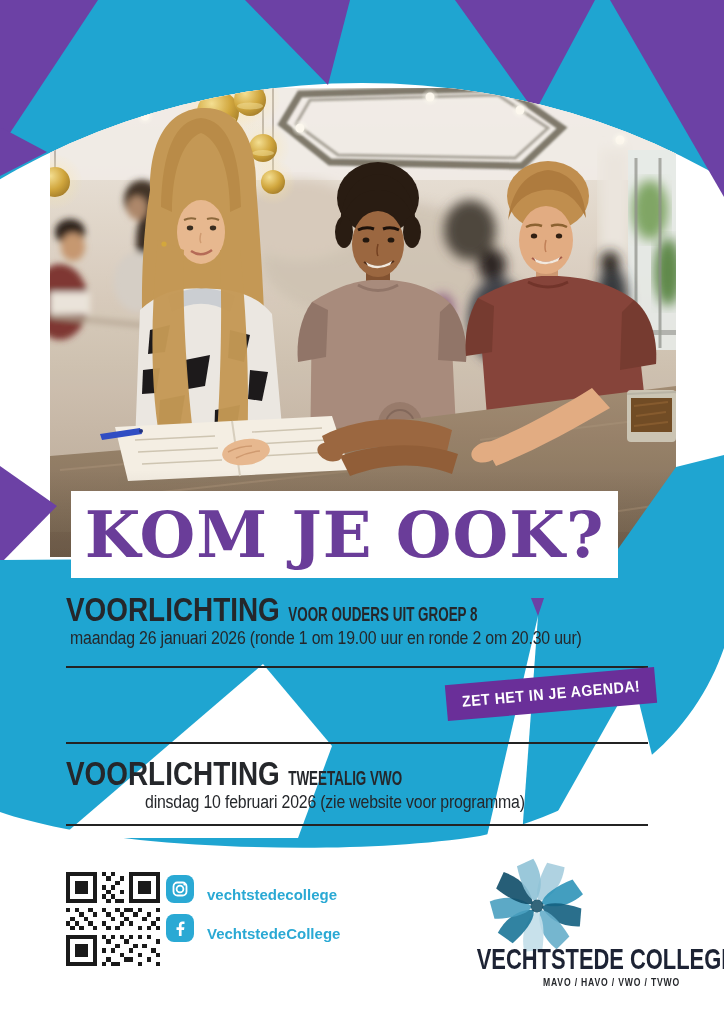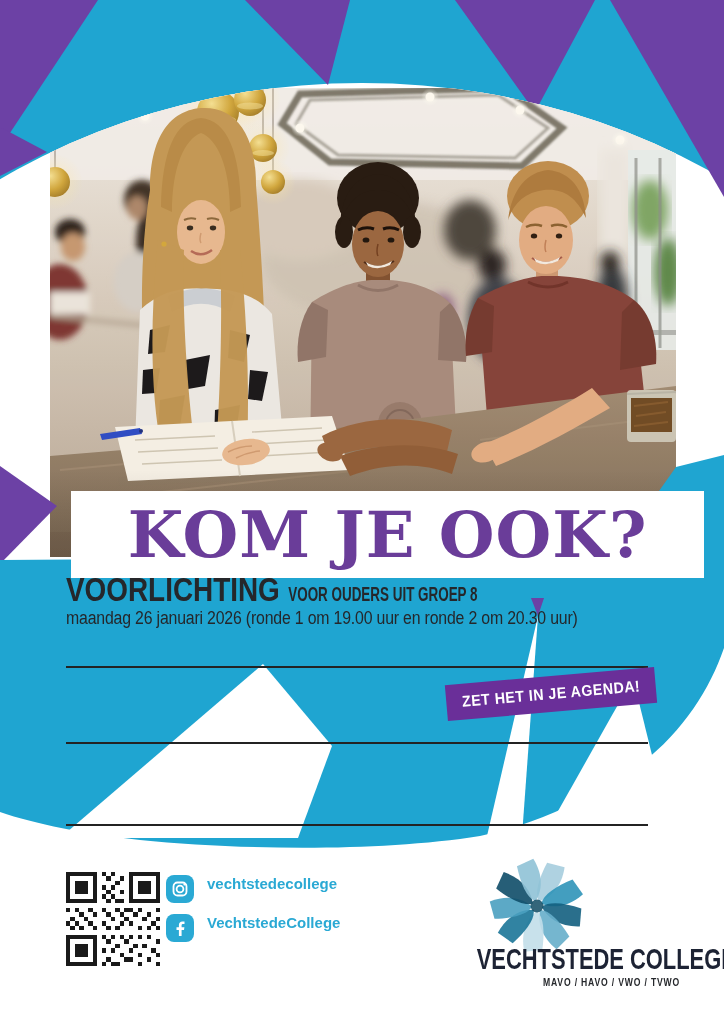--- a/index.html
+++ b/index.html
@@ -1,44 +1,44 @@
 <!DOCTYPE html>
 <html><head>
 <meta charset="utf-8">
 <style>
   html,body{margin:0;padding:0;background:#fff;}
   .poster{position:relative;width:724px;height:1024px;background:#fff;overflow:hidden;
           font-family:"Liberation Sans",sans-serif;}
   .bg-svg{position:absolute;left:0;top:0;width:724px;height:1024px;}
 
   
-  .headline-band{position:absolute;left:71px;top:491px;width:633px;height:87px;background:#fff;
+  .headline-band{position:absolute;left:71px;top:491px;width:547px;height:87px;background:#fff;
                  display:flex;align-items:center;justify-content:center;}
   .headline-band .hl{font-family:"DejaVu Serif",serif;font-weight:bold;font-size:64px;
                      color:#6A3D99;letter-spacing:1px;white-space:nowrap;}
 
   
   .event{position:absolute;left:66px;width:590px;}
   .ev-title{display:inline-block;transform:scaleX(.82);transform-origin:left bottom;
             white-space:nowrap;color:#25272B;font-weight:bold;font-size:34px;line-height:1.05;}
   .ev-title .s{display:inline-block;font-size:21px;margin-left:10px;transform:scaleX(.78);
                transform-origin:left bottom;}
   .ev-title .s:empty{margin:0;}
-  .ev-details{margin-top:1px;color:#25272B;font-size:18px;line-height:1.1;}
+  .ev-details{margin-top:1px;color:#25272B;font-size:18px;line-height:1.1;text-align:center;}
   .ev-details .narrow{display:inline-block;transform:scaleX(.88);transform-origin:left top;
                       white-space:nowrap;letter-spacing:-.2px;}
   .separator{position:absolute;left:66px;width:582px;height:2px;background:#232323;}
 
   .agenda-badge{position:absolute;left:446px;top:676px;width:210px;height:36px;background:#6A2F99;
                 transform:rotate(-5deg);display:flex;align-items:center;justify-content:center;}
   .agenda-badge span{color:#fff;font-weight:bold;font-size:15.5px;letter-spacing:.5px;
                      display:inline-block;transform:scaleX(.92);white-space:nowrap;}
 
   
-  .social-row{position:absolute;left:166px;height:28px;display:flex;align-items:flex-start;}
+  .social-row{position:absolute;left:166px;height:28px;display:flex;align-items:flex-end;}
   .social-row .icon{width:28px;height:28px;flex:0 0 28px;}
   .social-row .lbl{margin-left:13px;color:#2AA9D4;font-weight:bold;font-size:15px;white-space:nowrap;}
   .qr{position:absolute;left:66px;top:872px;width:95px;height:95px;}
   .pinwheel{position:absolute;left:489px;top:858px;width:96px;height:96px;}
   .wordmark{position:absolute;left:400px;top:942px;width:284px;text-align:right;
             color:#1D2334;font-weight:bold;font-size:30px;white-space:nowrap;
             transform:scaleX(.73);transform-origin:right center;}
   .tagline{position:absolute;left:400px;top:976px;width:280px;text-align:right;color:#25272B;
            font-weight:bold;font-size:10.5px;letter-spacing:1px;white-space:nowrap;
            transform:scaleX(.82);transform-origin:right center;}
@@ -311,31 +311,35 @@
       <path d="M538,616 L522,836 L487,836 Z"></path>
       <path d="M544,836 L633,678 L672,836 Z"></path>
     </g>
     <path d="M531,598 L544,598 L538,616 Z" fill="#6C41A5"></path>
   </svg>
 
   <div class="headline-band">
     <span class="hl">KOM JE OOK?</span>
   </div>
 
-  <div class="event" style="top:572px">
+  <div class="event" style="top:592px">
     <div class="ev-title"><span class="t">VOORLICHTING</span><span class="s">VOOR OUDERS UIT GROEP 8</span></div>
     <div class="ev-details"><span class="narrow">maandag 26 januari 2026 (ronde 1 om 19.00 uur en ronde 2 om 20.30 uur)</span></div>
   </div>
   <div class="separator" style="top:666px"></div>
 
   <div class="agenda-badge">
     <span>ZET HET IN JE AGENDA!</span>
   </div>
   <div class="separator" style="top:742px"></div>
 
+  <div class="event" style="top:756px">
+    <div class="ev-title"><span class="t">VOORLICHTING</span><span class="s">TWEETALIG VWO</span></div>
+    <div class="ev-details"><span class="narrow">dinsdag 10 februari 2026 (zie website voor programma)</span></div>
+  </div>
   <div class="separator" style="top:824px"></div>
 
   <svg class="qr" viewBox="0 0 95 95" style="shape-rendering:crispEdges">
     <g transform="scale(4.48)" fill="#1A1A1A">
       <rect x="0" y="0" width="7" height="7"></rect>
         <rect x="1" y="1" width="5" height="5" fill="#fff"></rect>
         <rect x="2" y="2" width="3" height="3"></rect>
       <rect x="14" y="0" width="7" height="7"></rect>
         <rect x="15" y="1" width="5" height="5" fill="#fff"></rect>
         <rect x="16" y="2" width="3" height="3"></rect>

